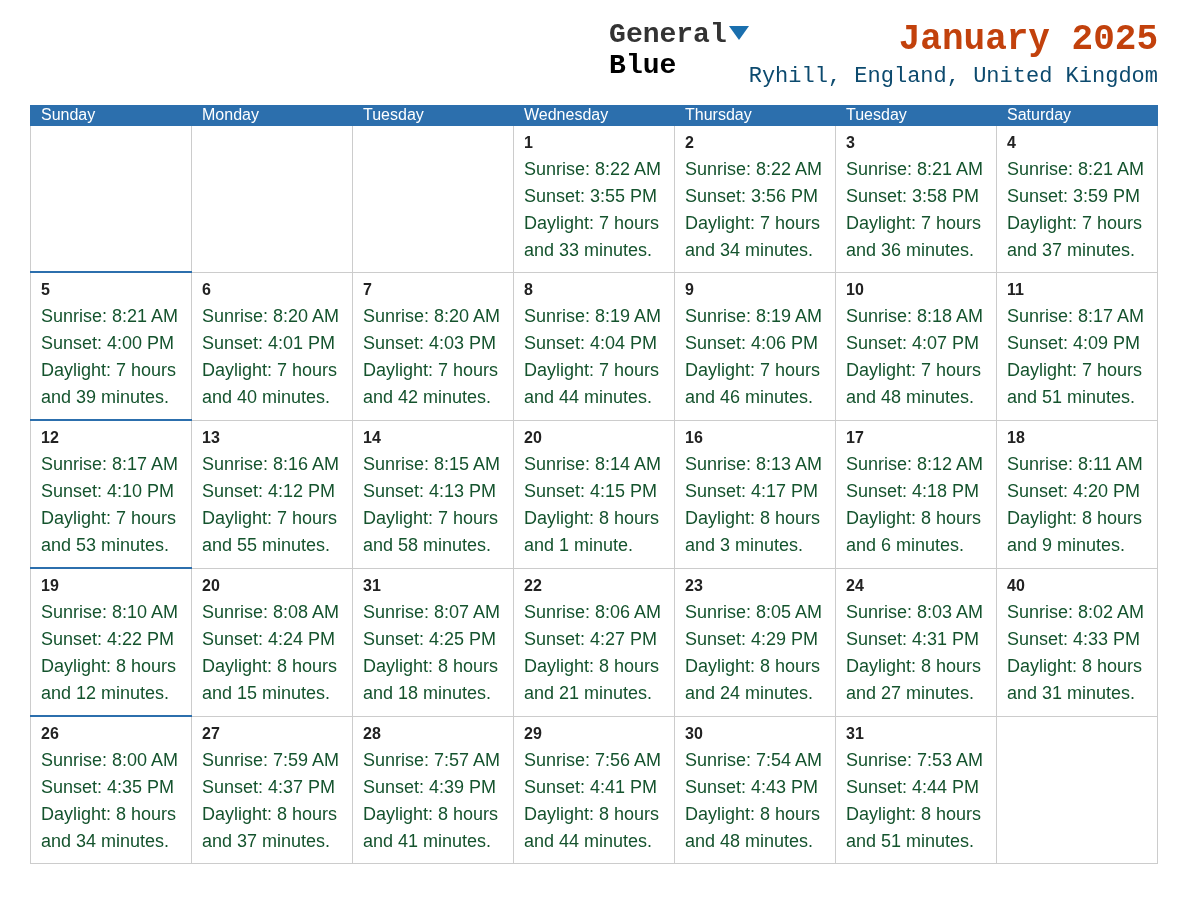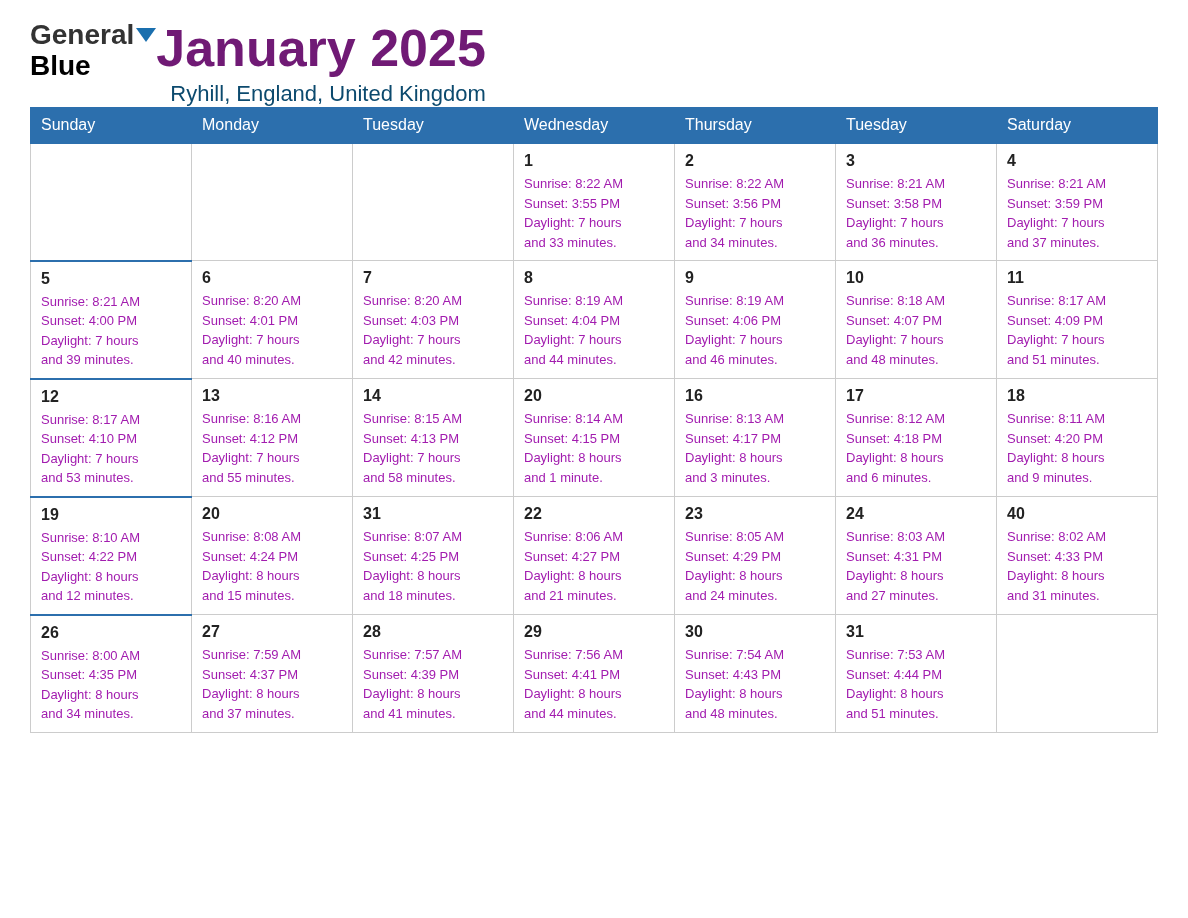--- a/index.html
+++ b/index.html
@@ -5,22 +5,24 @@
     * { box-sizing: border-box; margin: 0; padding: 0; }
     body {
       font-family: Arial, sans-serif;
       background: #ffffff;
       padding: 20px 30px;
       width: 1188px;
       min-height: 918px;
     }
     .header-area {
       display: flex;
-      justify-content: flex-start;
+      justify-content: flex-end;
       align-items: flex-start;
+      margin-bottom: 16px;
+      font-family: Liberation Mono, monospace;
     }
     .logo-area {
       display: flex;
       flex-direction: column;
       align-items: flex-start;
     }
     .logo-text {
       font-size: 28px;
       font-weight: bold;
       color: #333;
@@ -38,40 +40,40 @@
       border-top: 14px solid #1a6fae;
       margin-left: 2px;
       vertical-align: middle;
       position: relative;
       top: -2px;
     }
     .title-area {
       text-align: right;
     }
     .month-title {
-      font-size: 52px;
+      font-size: 36px;
       font-weight: bold;
-      color: #701a75;
+      color: #c2410c;
       line-height: 1.1;
     }
     .location-title {
       font-size: 22px;
       color: #0c4a6e;
       margin-top: 4px;
     }
     .calendar-table {
       width: 100%;
       border-collapse: collapse;
       table-layout: fixed;
     }
     .calendar-table thead tr th {
       background-color: #2c6fad;
       color: #ffffff;
       text-align: left;
-      padding: 8px 10px;
+      padding: 0 10px;
       font-size: 16px;
       font-weight: normal;
       border: 1px solid #2c6fad;
     }
     .calendar-table tbody tr td {
       vertical-align: top;
       padding: 8px 10px;
       border: 1px solid #cccccc;
       font-size: 12.5px;
       color: #333;
@@ -84,23 +86,23 @@
       border-top: 2px solid #2c6fad;
     }
     .day-number {
       font-size: 16px;
       font-weight: bold;
       color: #222;
       display: block;
       margin-bottom: 4px;
     }
     .day-info {
-      font-size: 13px;
+      font-size: 18px;
       line-height: 1.5;
-      color: #a21caf;
+      color: #14532d;
     }
     .empty-cell {
       background: #ffffff;
     }
   </style>
 </head>
 <body>
 
 <div class="header-area">
   <div class="logo-area">

